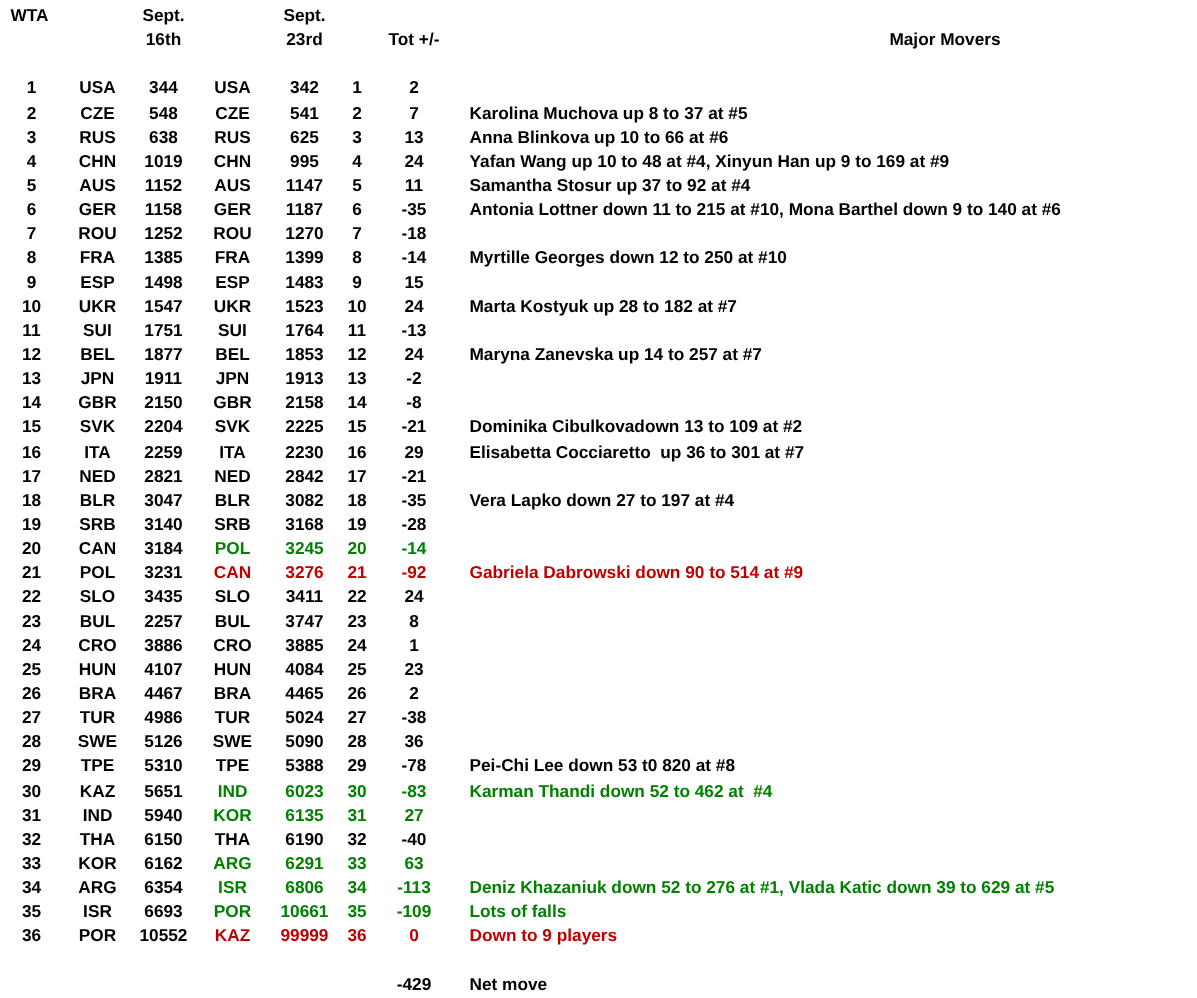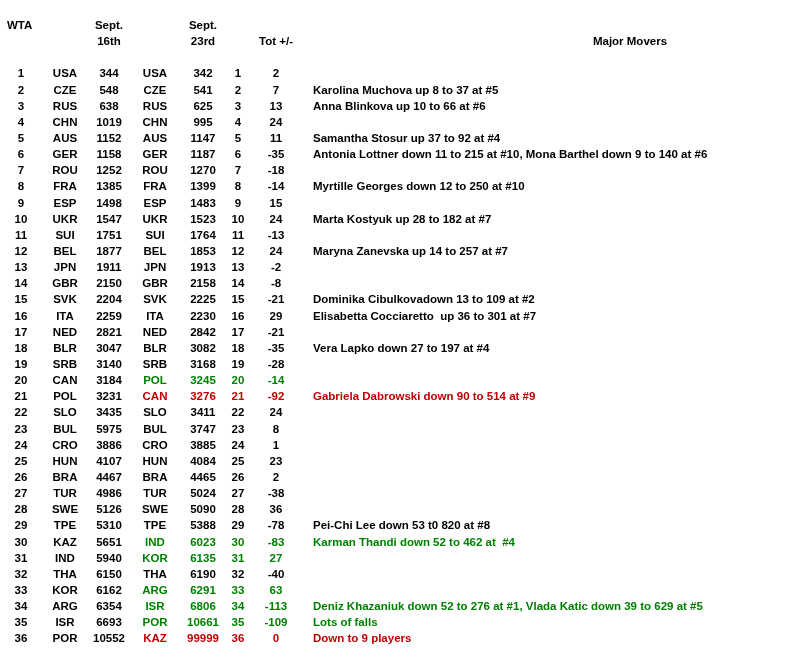--- a/index.html
+++ b/index.html
@@ -5,21 +5,21 @@
   html, body { margin: 0; padding: 0; background: #ffffff; }
   .sheet {
     position: relative;
     width: 798px;
     height: 665px;
     background: #ffffff;
     font-family: "Liberation Sans", sans-serif;
     font-weight: bold;
     font-size: 11.5px;
     color: #000000;
-    padding-top: 17px;
+    padding-top: 3px;
     box-sizing: border-box;
     overflow: hidden;
   }
   .row {
     display: grid;
     grid-template-columns: 42px 46px 42px 50px 46px 24px 52px 1fr;
     height: 16.15px;
     line-height: 16.15px;
     align-items: center;
   }
@@ -97,20 +97,21 @@
     <div class="mover">Anna Blinkova up 10 to 66 at #6</div>
   </div>
       <div class="row">
     <div class="c num">4</div>
     <div class="c">CHN</div>
     <div class="c num">1019</div>
     <div class="c">CHN</div>
     <div class="c num">995</div>
     <div class="c num">4</div>
     <div class="c num">24</div>
+    <div class="mover">Yafan Wang up 10 to 48 at #4, Xinyun Han up 9 to 169 at #9</div>
   </div>
       <div class="row">
     <div class="c num">5</div>
     <div class="c">AUS</div>
     <div class="c num">1152</div>
     <div class="c">AUS</div>
     <div class="c num">1147</div>
     <div class="c num">5</div>
     <div class="c num">11</div>
     <div class="mover">Samantha Stosur up 37 to 92 at #4</div>
@@ -279,21 +280,21 @@
     <div class="c num">3435</div>
     <div class="c">SLO</div>
     <div class="c num">3411</div>
     <div class="c num">22</div>
     <div class="c num">24</div>
     <div class="mover"></div>
   </div>
       <div class="row">
     <div class="c num">23</div>
     <div class="c">BUL</div>
-    <div class="c num">5975</div>
+    <div class="c num">2257</div>
     <div class="c">BUL</div>
     <div class="c num">3747</div>
     <div class="c num">23</div>
     <div class="c num">8</div>
     <div class="mover"></div>
   </div>
       <div class="row">
     <div class="c num">24</div>
     <div class="c">CRO</div>
     <div class="c num">3886</div>

